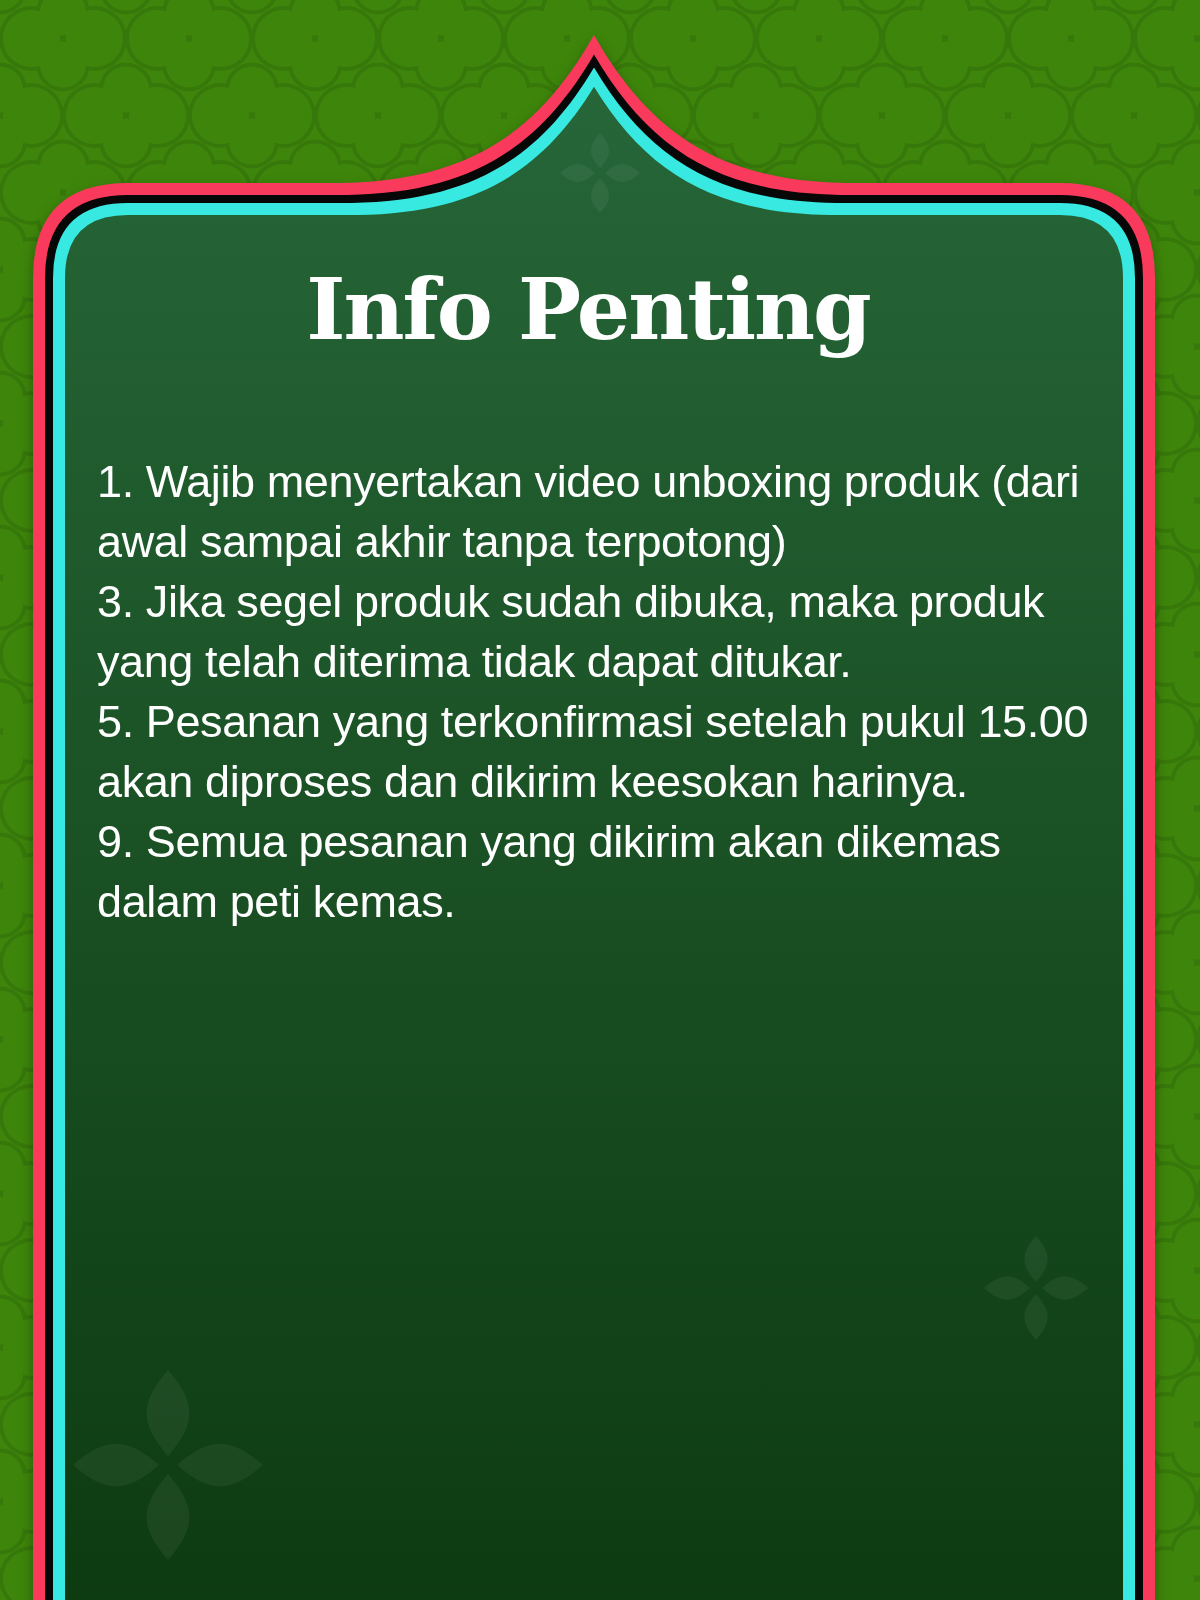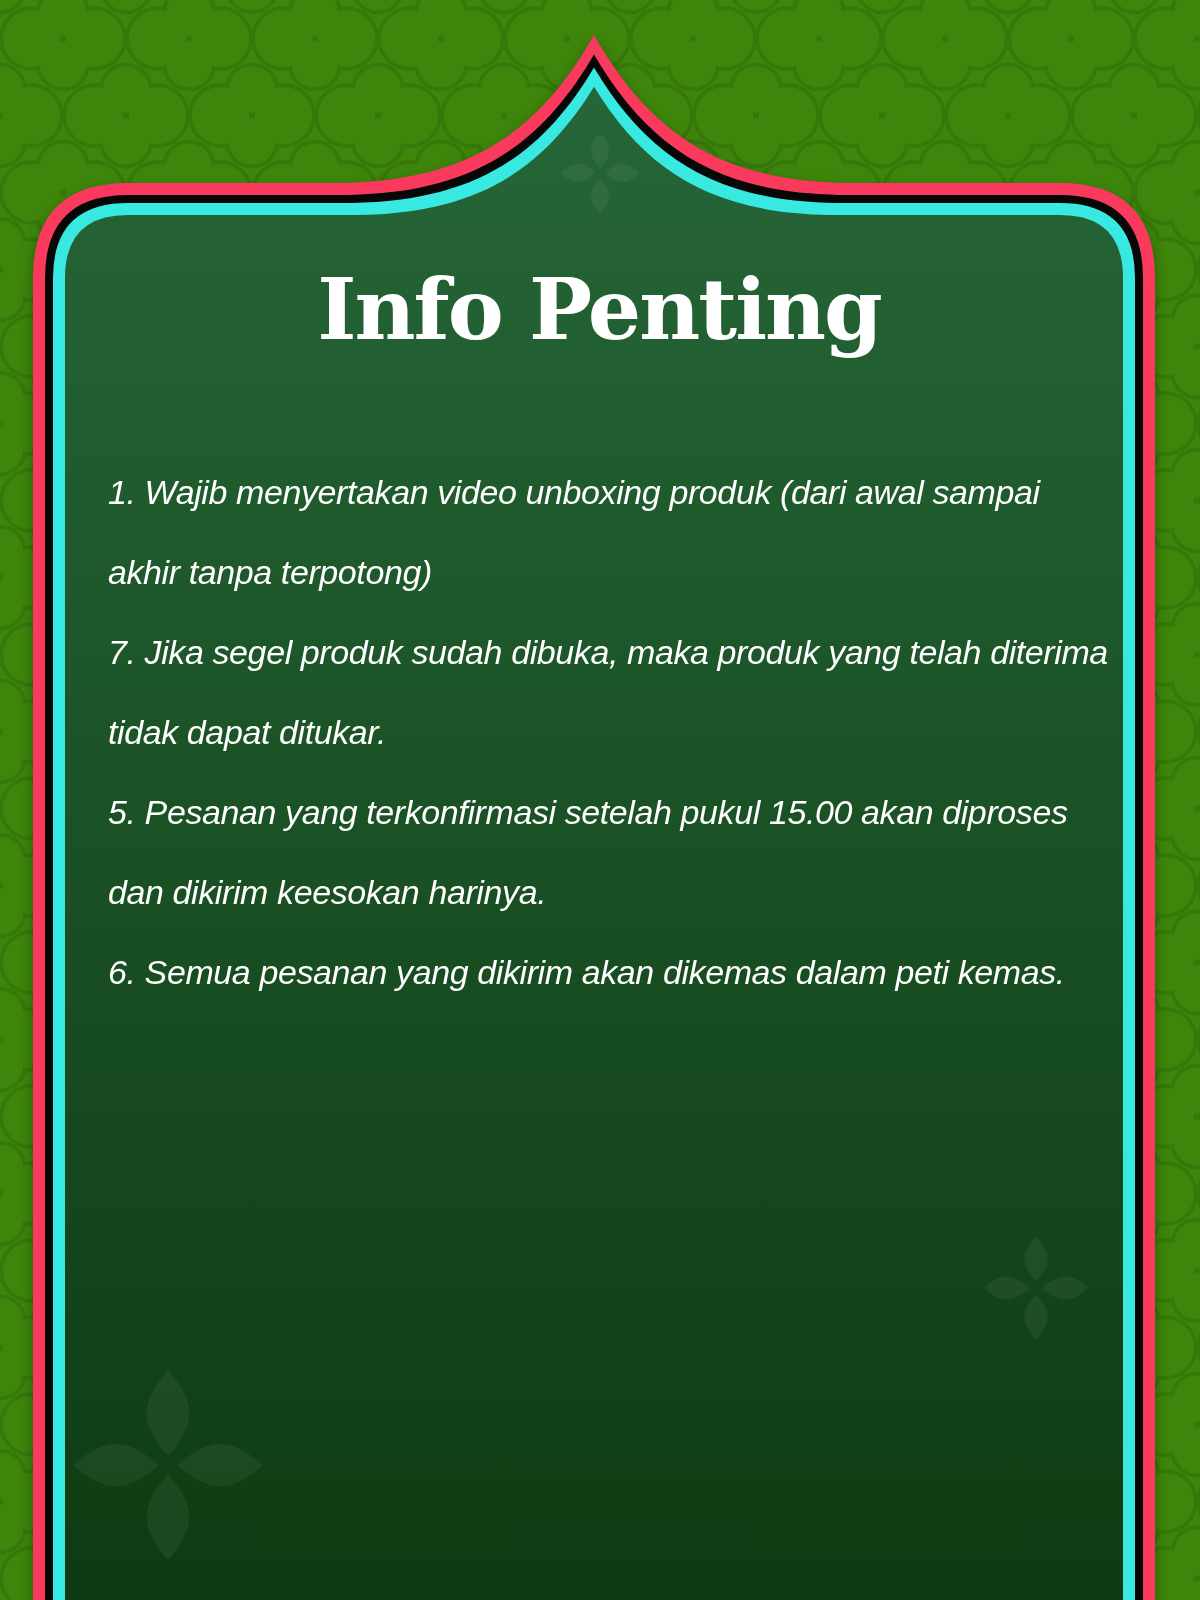--- a/index.html
+++ b/index.html
@@ -12,35 +12,34 @@
   }
   .stage svg{position:absolute;left:0;top:0;display:block;}
   .qs{fill:var(--pattern-line,#37780a);}
   .qb{fill:var(--background-green,#3e860b);}
   #layer-pink{fill:var(--border-pink,#fa3a5c);filter:drop-shadow(0 6px 7px rgba(0,0,0,.32));}
   #layer-black{fill:var(--border-black,#070707);}
   #layer-cyan{fill:var(--border-cyan,#37e9e0);}
   #layer-inner{fill:url(#cardGrad);}
   .motif{fill:var(--motif-overlay,rgba(255,255,255,.055));}
   .content{
-    position:absolute;left:70px;top:0;width:1058px;height:1600px;
+    position:absolute;left:59px;top:0;width:1058px;height:1600px;
     color:var(--text,#fff);
   }
   .title{
     position:absolute;left:0;top:264px;width:100%;
     margin:0;text-align:center;
     font-family:"DejaVu Serif", serif;
     font-weight:700;font-size:84px;line-height:1.1;
     letter-spacing:-2px;
   }
   .items{
     position:absolute;left:38px;top:452px;width:1002px;
-    font-size:34px;line-height:80px;letter-spacing:-0.4px;
+    font-size:45px;line-height:60px;letter-spacing:-0.4px;
     font-weight:400;
-    font-style:italic;
   }
   .item{margin:0;}
 </style>
 </head>
 <body>
 
 <div class="stage">
 
   <svg width="1200" height="1600" viewBox="0 0 1200 1600" aria-hidden="true">
     <defs>
@@ -99,19 +98,19 @@
           <path d="M 1036 1236 C 1051.6 1253.48 1051.6 1264.52 1036 1282 C 1020.4 1264.52 1020.4 1253.48 1036 1236 Z" transform="rotate(180 1036 1288)" class="motif"></path>
           <path d="M 1036 1236 C 1051.6 1253.48 1051.6 1264.52 1036 1282 C 1020.4 1264.52 1020.4 1253.48 1036 1236 Z" transform="rotate(270 1036 1288)" class="motif"></path>
         </g>
       </g>
   </svg>
 
   <div class="content">
     <h1 class="title">Info Penting</h1>
     <div class="items">
         <div class="item">1. Wajib menyertakan video unboxing produk (dari awal sampai akhir tanpa terpotong)</div>
-        <div class="item">7. Jika segel produk sudah dibuka, maka produk yang telah diterima tidak dapat ditukar.</div>
+        <div class="item">3. Jika segel produk sudah dibuka, maka produk yang telah diterima tidak dapat ditukar.</div>
         <div class="item">5. Pesanan yang terkonfirmasi setelah pukul 15.00 akan diproses dan dikirim keesokan harinya.</div>
-        <div class="item">6. Semua pesanan yang dikirim akan dikemas dalam peti kemas.</div>
+        <div class="item">9. Semua pesanan yang dikirim akan dikemas dalam peti kemas.</div>
       </div>
   </div>
 
 </div>
 
 </body></html>

